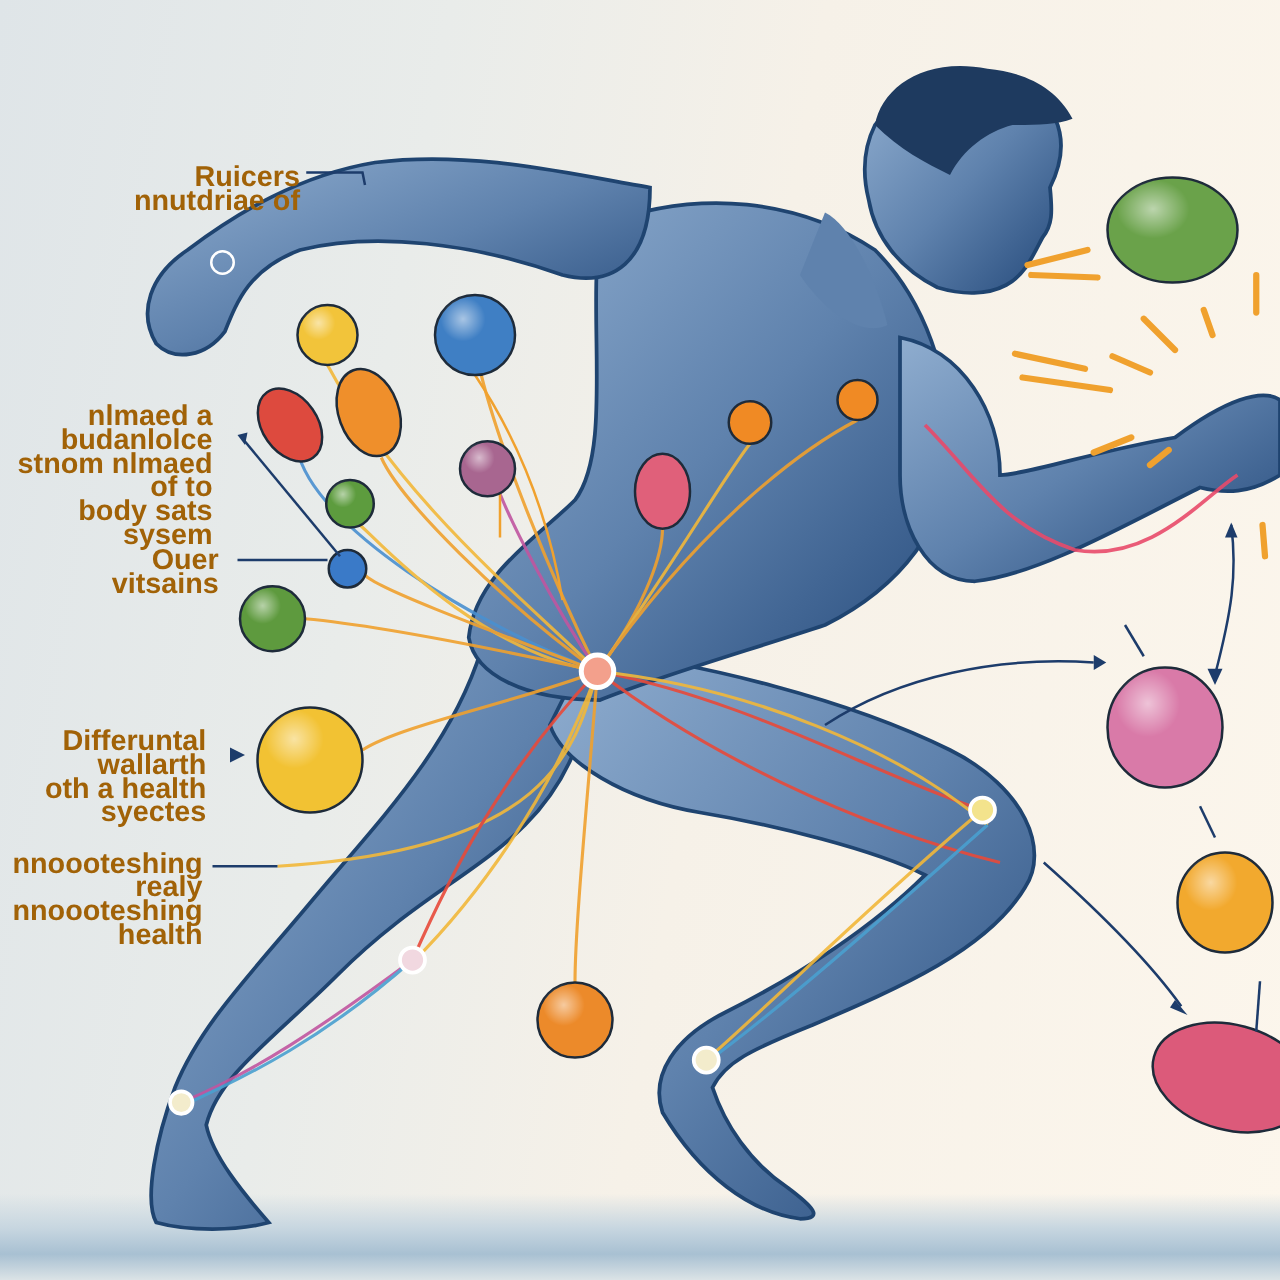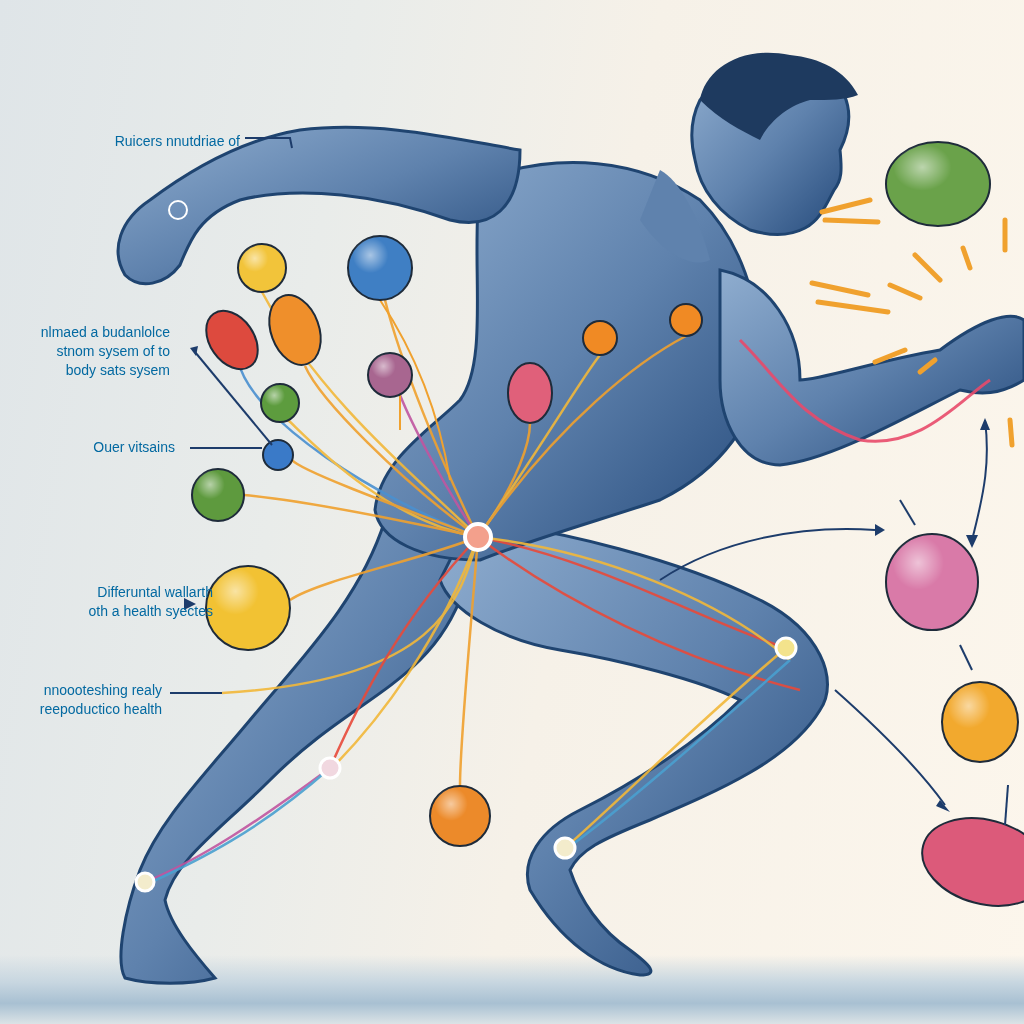--- a/index.html
+++ b/index.html
@@ -1,21 +1,21 @@
 <!DOCTYPE html>
 <html><head>
 <meta charset="utf-8">
 <style>
   html, body { margin:0; padding:0; }
   body { width:1024px; height:1024px; overflow:hidden; position:relative;
          font-family:"Liberation Sans", sans-serif;
          background: linear-gradient(100deg, #dfe5e8 0%, #e9ecea 30%, #f6f1e8 55%, #fcf6ec 100%); }
   .floor { position:absolute; left:0; right:0; top:955px; height:69px;
            background: linear-gradient(180deg, rgba(200,215,225,0) 0%, #c7d6e0 40%, #a8c0d2 70%, #dbe3e6 100%); }
-  .label { position:absolute; color:#0369a1; font-size:14px; line-height:19px; font-weight:400; }
+  .label { position:absolute; color:#a16207; font-size:23px; line-height:19px; font-weight:700; }
   .label.right { text-align:right; }
   svg.main { position:absolute; left:0; top:0; }
 </style>
 </head>
 <body>
 
 <div class="floor"></div>
 
 <svg class="main" width="1024" height="1024" viewBox="0 0 1024 1024">
   <defs>
@@ -152,29 +152,29 @@
     <polygon points="190,348 198,346 196,356"></polygon>
   </g>
 </svg>
 
 <div class="label right" style="left:70px; top:132px; width:170px;">
   <span>Ruicers nnutdriae of</span>
 </div>
 
 <div class="label right" style="left:0px; top:323px; width:170px;">
   <div>nlmaed a budanlolce</div>
-  <div>stnom sysem of to</div>
+  <div>stnom nlmaed of to</div>
   <div>body sats sysem</div>
 </div>
 
 <div class="label right" style="left:40px; top:438px; width:135px;">
   <span>Ouer vitsains</span>
 </div>
 
-<div class="label right" style="left:0px; top:583px; width:165px;padding-left:48px;">
+<div class="label right" style="left:0px; top:583px; width:165px;">
   <div>Differuntal wallarth</div>
   <div>oth a health syectes</div>
 </div>
 
 <div class="label right" style="left:0px; top:681px; width:162px;">
   <div>nnoooteshing realy</div>
-  <div>reepoductico health</div>
+  <div>nnoooteshing health</div>
 </div>
 
 </body></html>

